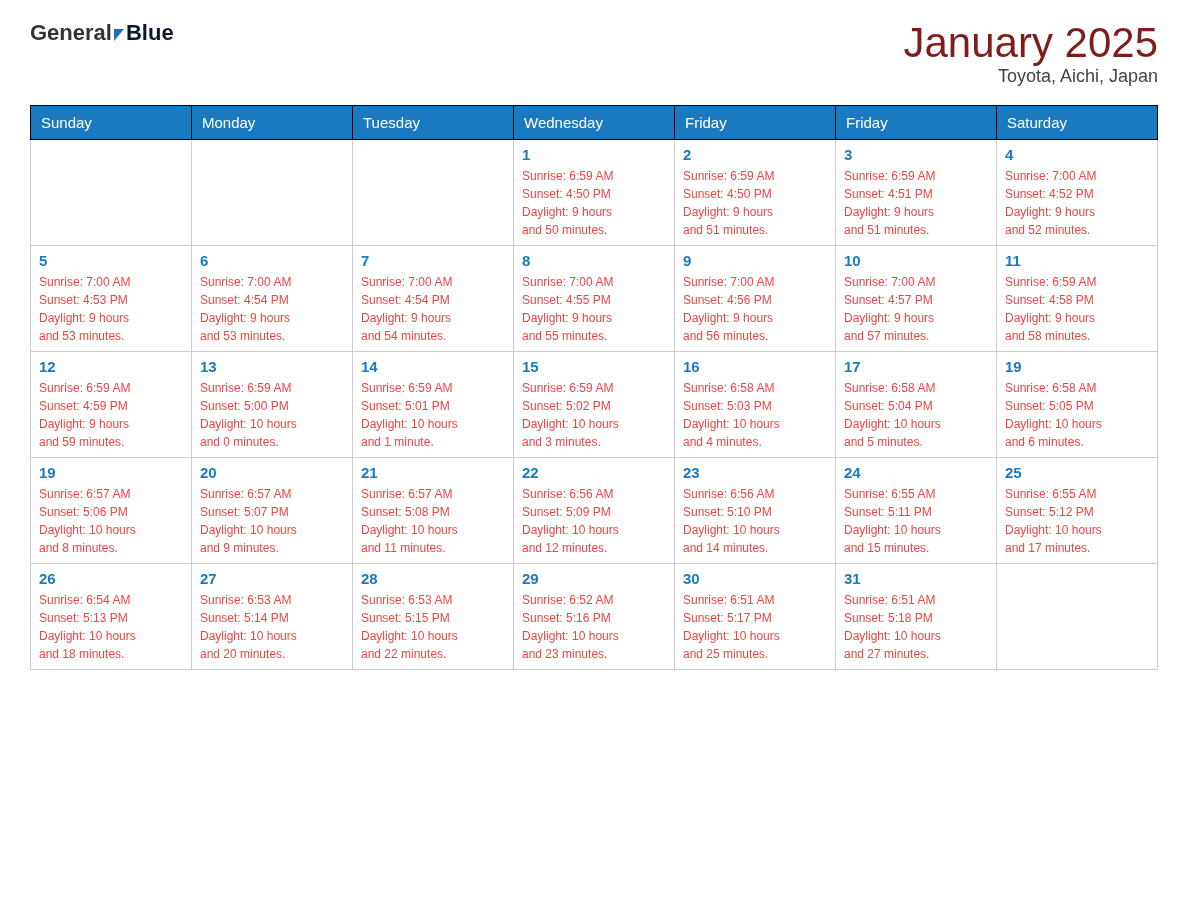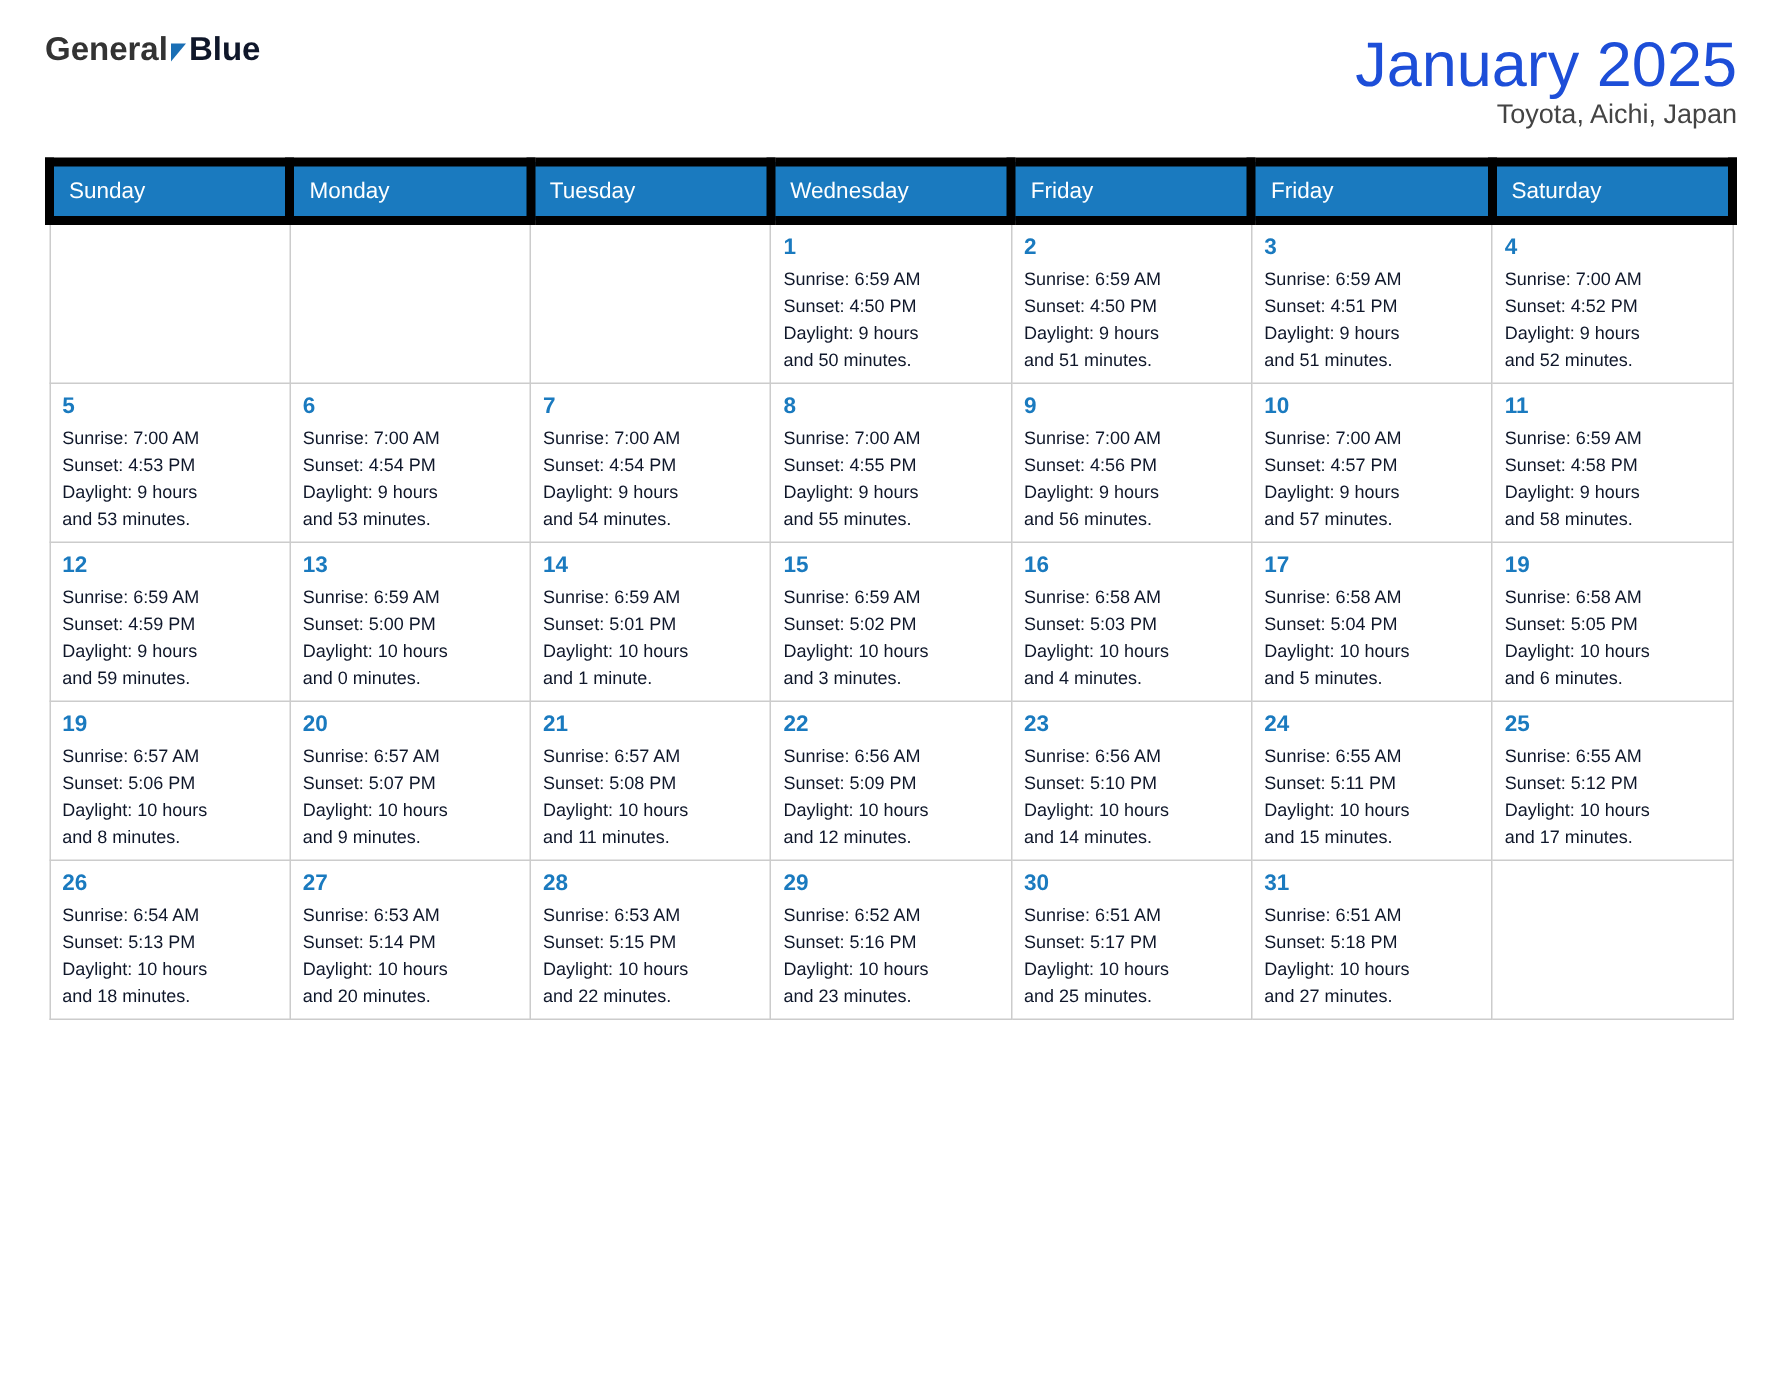--- a/index.html
+++ b/index.html
@@ -26,57 +26,57 @@
       font-size: 22px;
       font-weight: bold;
       color: #0f172a;
     }
     .title-section {
       text-align: right;
     }
     .title-section h1 {
       font-size: 42px;
       font-weight: normal;
-      color: #1d4ed8;
+      color: #7f1d1d;
       line-height: 1.1;
     }
     .title-section .subtitle {
       font-size: 18px;
       color: #444;
       margin-top: 0;
     }
     .calendar {
       width: 100%;
       border-collapse: collapse;
     }
     .calendar thead tr th {
       background: #1a7abf;
       color: #fff;
       font-size: 15px;
       font-weight: normal;
       padding: 8px 10px;
       text-align: left;
-      border: 6px solid #000000;
+      border: 1px solid #000000;
     }
     .calendar tbody tr td {
       vertical-align: top;
       border: 1px solid #ccc;
       padding: 6px 8px;
       width: calc(100% / 7);
       min-height: 100px;
     }
     .cell-day {
       font-size: 15px;
       font-weight: bold;
       color: #1a7abf;
       margin-bottom: 4px;
     }
     .cell-info {
       font-size: 12px;
-      color: #0f172a;
+      color: #ef4444;
       line-height: 1.5;
     }
     .empty-cell {
       background: #fff;
     }
     .logo-wrapper {
       display: flex;
       flex-direction: row;
       align-items: flex-start;
     }

